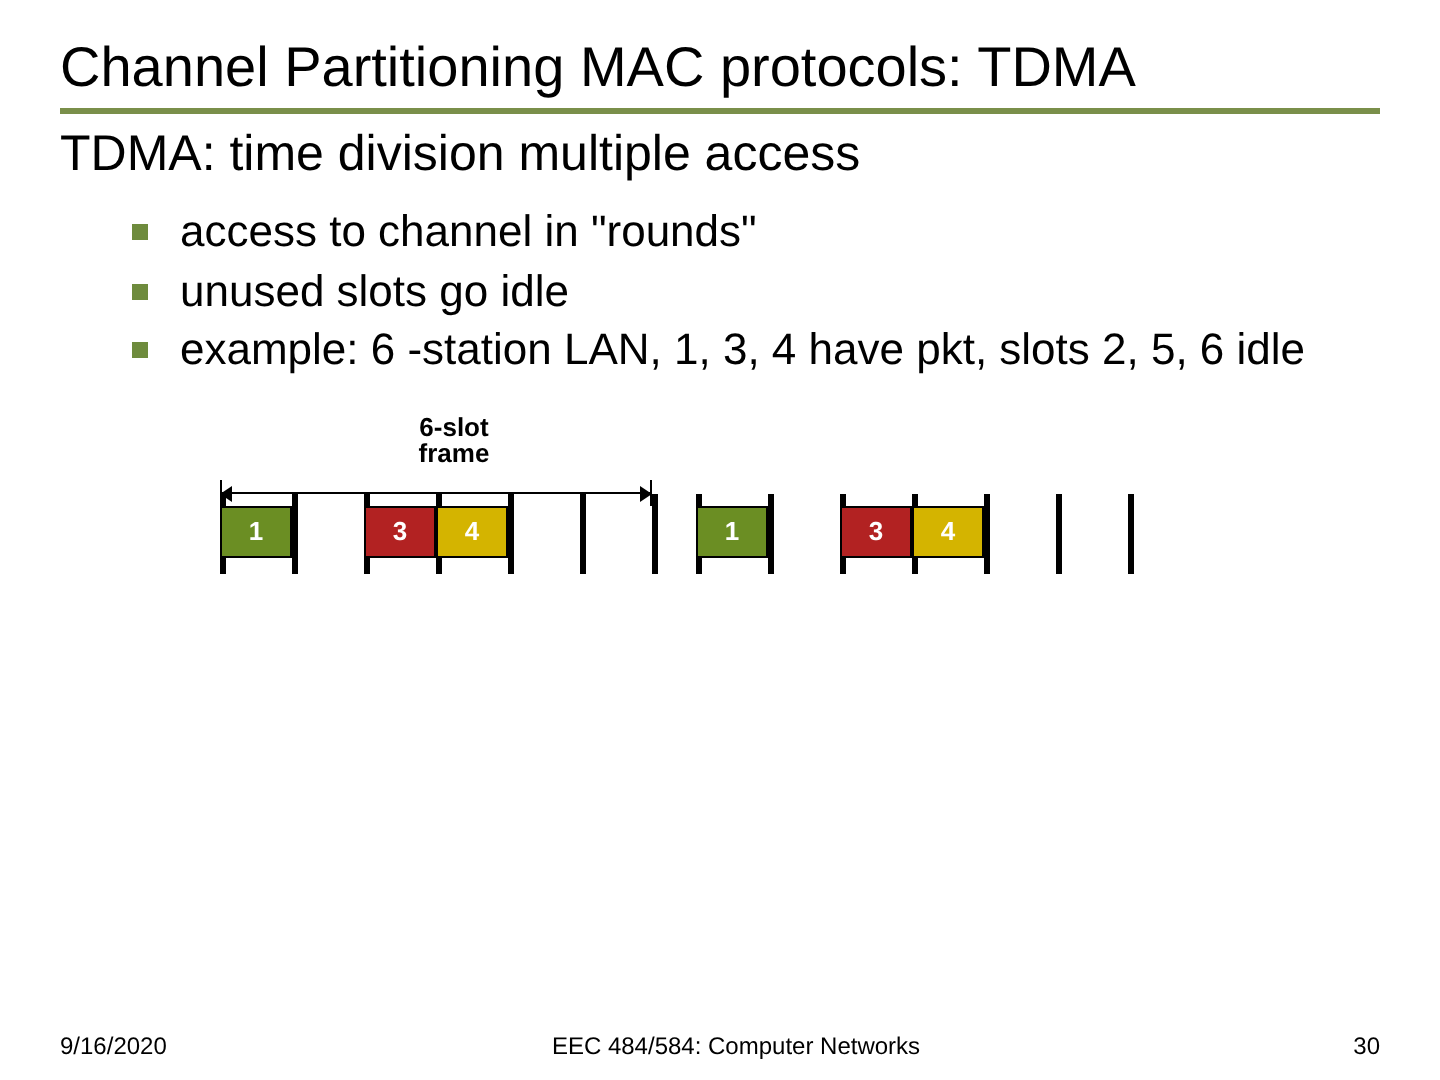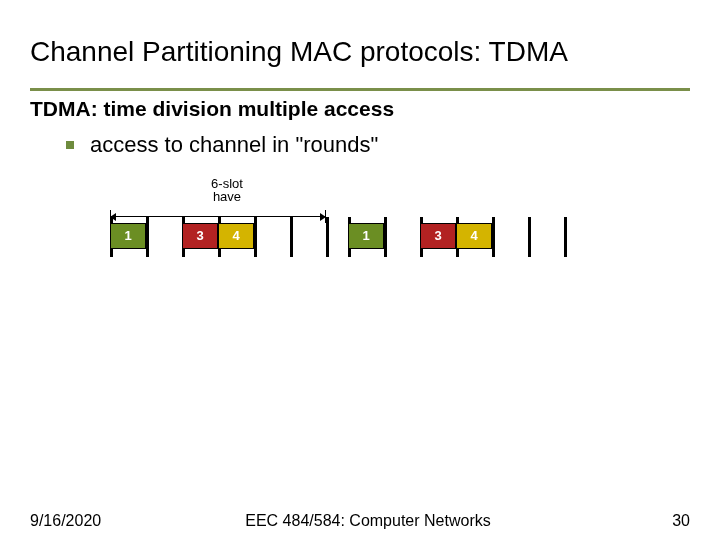--- a/index.html
+++ b/index.html
@@ -8,28 +8,27 @@
     background: #fff;
     font-family: Arial, Helvetica, sans-serif;
     color: #000;
     position: relative;
     padding: 18px 30px 0 30px;
   }
   .title {
     font-size: 28px;
     line-height: 1.15;
     font-weight: 400;
-    padding-bottom: 20px;
+    padding-bottom: 4px;
     border-bottom: 3px solid #7a8f4a;
     margin-bottom: 6px;
-    margin-top: 18px;
   }
   .subtitle {
-    font-size: 21px;
-    font-weight: 700;
+    font-size: 25px;
+    font-weight: 400;
     margin-bottom: 10px;
   }
   .bullets {
     padding-left: 36px;
     font-size: 22px;
     line-height: 1.25;
   }
   .bullets li {
     list-style: none;
     position: relative;
@@ -46,21 +45,21 @@
   .diagram-wrap {
     margin-top: 18px;
     position: relative;
     height: 90px;
   }
   .frame-label {
     position: absolute;
     left: 172px;
     top: 0;
     font-size: 13px;
-    font-weight: normal;
+    font-weight: bold;
     text-align: center;
     line-height: 1.05;
     width: 50px;
   }
   .extent {
     position: absolute;
     top: 36px;
     height: 8px;
   }
   .extent .hline {
@@ -103,42 +102,44 @@
     font-weight: bold;
     line-height: 24px;
     color: #fff;
   }
   .c-green { background: #6b8e23; }
   .c-red { background: #b22222; }
   .c-yellow { background: #d4b400; }
   .footer {
     position: absolute;
     left: 30px; right: 30px; bottom: 10px;
-    font-size: 16px;
+    font-size: 12px;
     display: flex;
     justify-content: space-between;
     align-items: center;
   }
   .footer .center { position: absolute; left: 16px; right: 0; text-align: center; }
   .footer .right { margin-left: auto; }
 </style>
 </head>
 <body>
 
 <h1 class="title">Channel Partitioning MAC protocols: TDMA</h1>
 <h2 class="subtitle">TDMA: time division multiple access</h2>
 
 <ul class="bullets">
   <li>access to channel in "rounds"</li>
+  <li>unused slots go idle</li>
+  <li>example: 6 -station LAN, 1, 3, 4 have pkt, slots 2, 5, 6 idle</li>
 </ul>
 
 <div class="diagram-wrap">
   <div class="frame-label">
     <span>6-slot</span><br>
-    <span>have</span>
+    <span>frame</span>
   </div>
   <div class="extent" id="extent" style="left: 80px; width: 216px;">
     <div class="capL"></div>
       <div class="arrL"></div>
       <div class="hline"></div>
       <div class="arrR"></div>
       <div class="capR"></div>
   </div>
   <div class="track" id="track">
       <div class="tick" style="left: 0px;"></div>

